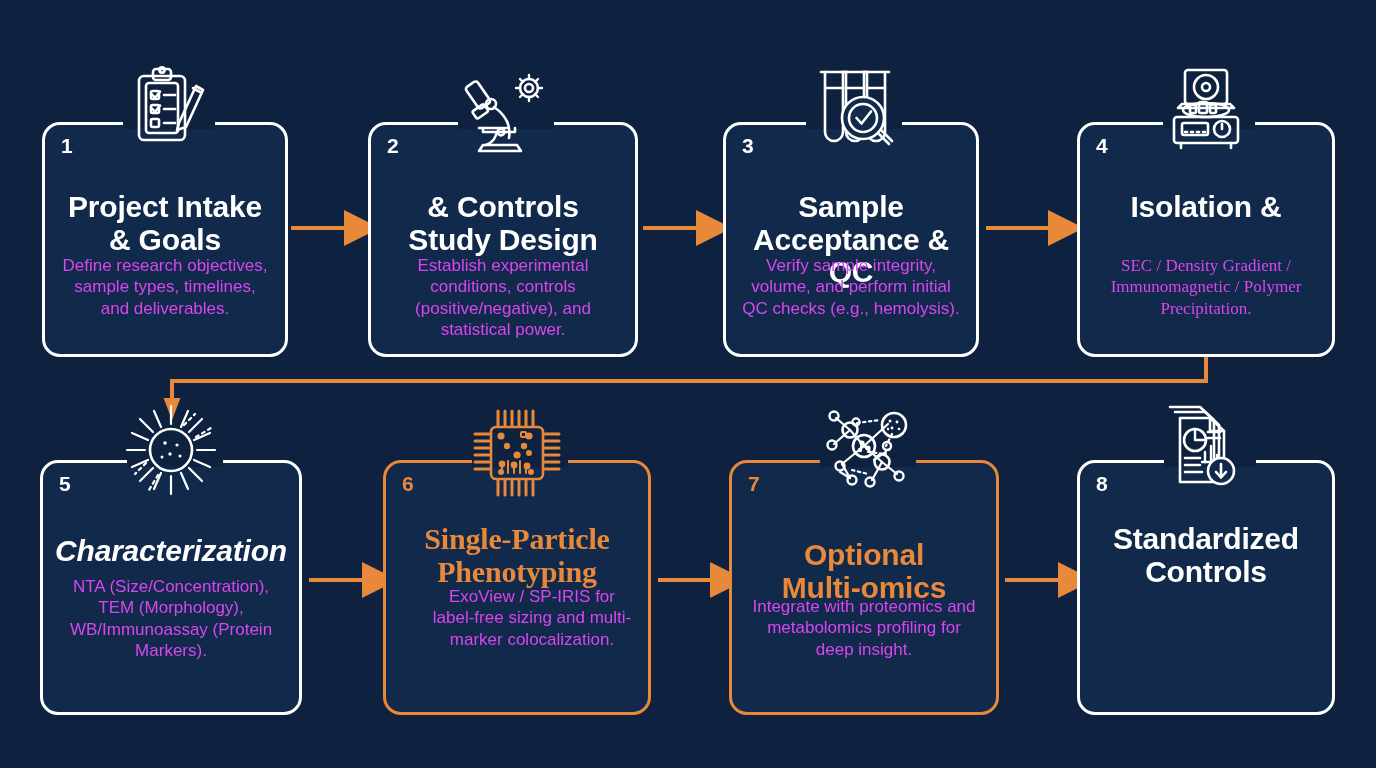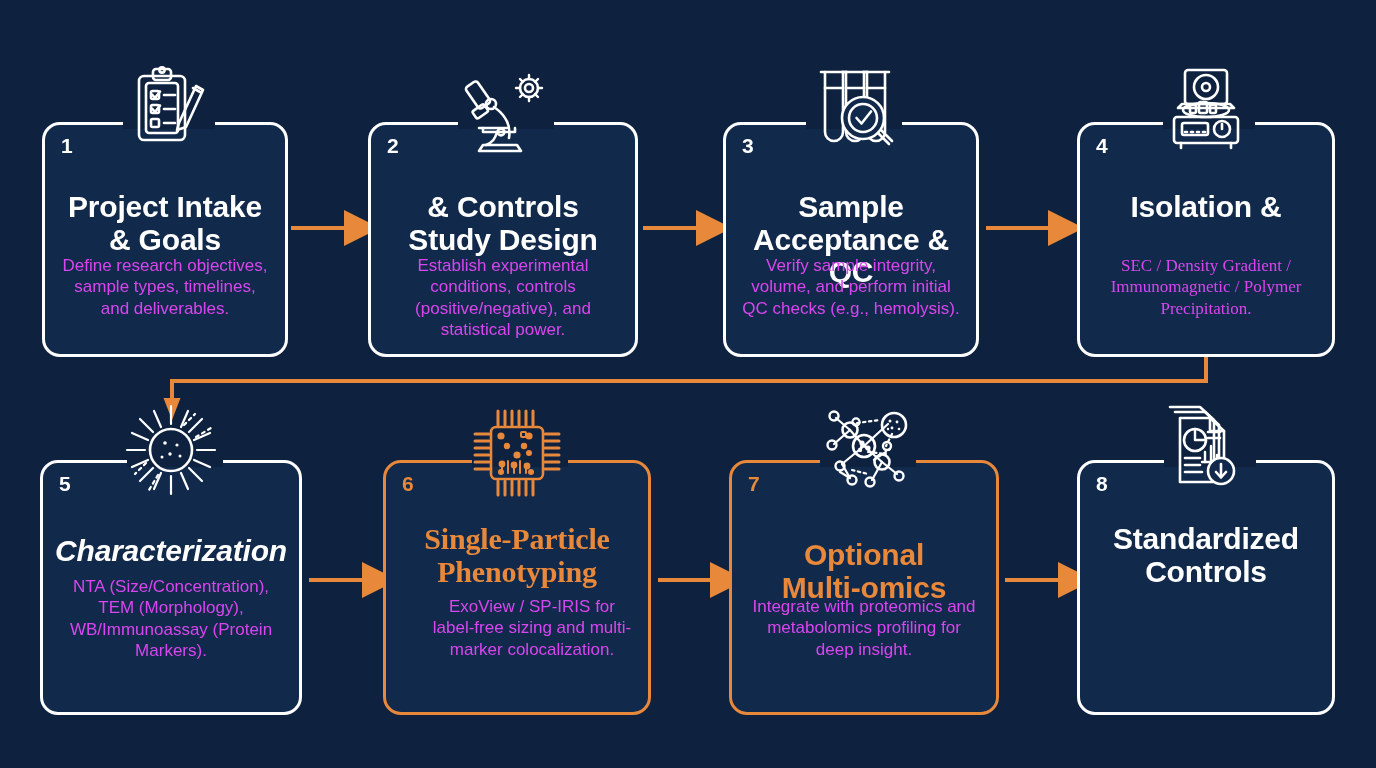--- a/index.html
+++ b/index.html
@@ -280,21 +280,21 @@
     </svg>
   </div>
 
   <div class="card accent" style="left:383px;top:460px;width:268px;height:255px;">
     <div class="notch" style="left:86px;width:96px;"></div>
     <div class="num">6</div>
     <div class="title" style="top:60px;font-family:Liberation Serif, serif;">
       <div>Single-Particle</div>
       <div>Phenotyping</div>
     </div>
-    <div class="desc" style="top:133px;margin-left:30px;">ExoView / SP-IRIS for label-free sizing and multi-marker colocalization.</div>
+    <div class="desc" style="top:123px;margin-left:30px;">ExoView / SP-IRIS for label-free sizing and multi-marker colocalization.</div>
   </div>
   <div class="icon" style="left:517px;top:403px;">
     <svg width="100" height="100" viewBox="0 0 100 100" fill="none" stroke="#e8883a" stroke-width="2.6" stroke-linecap="round">
       <rect x="24" y="24" width="52" height="52" rx="5"></rect>
       <g stroke-width="3">
         <line x1="31" y1="8" x2="31" y2="22"></line>
         <line x1="38" y1="8" x2="38" y2="22"></line>
         <line x1="45" y1="8" x2="45" y2="22"></line>
         <line x1="52" y1="8" x2="52" y2="22"></line>
         <line x1="59" y1="8" x2="59" y2="22"></line>

